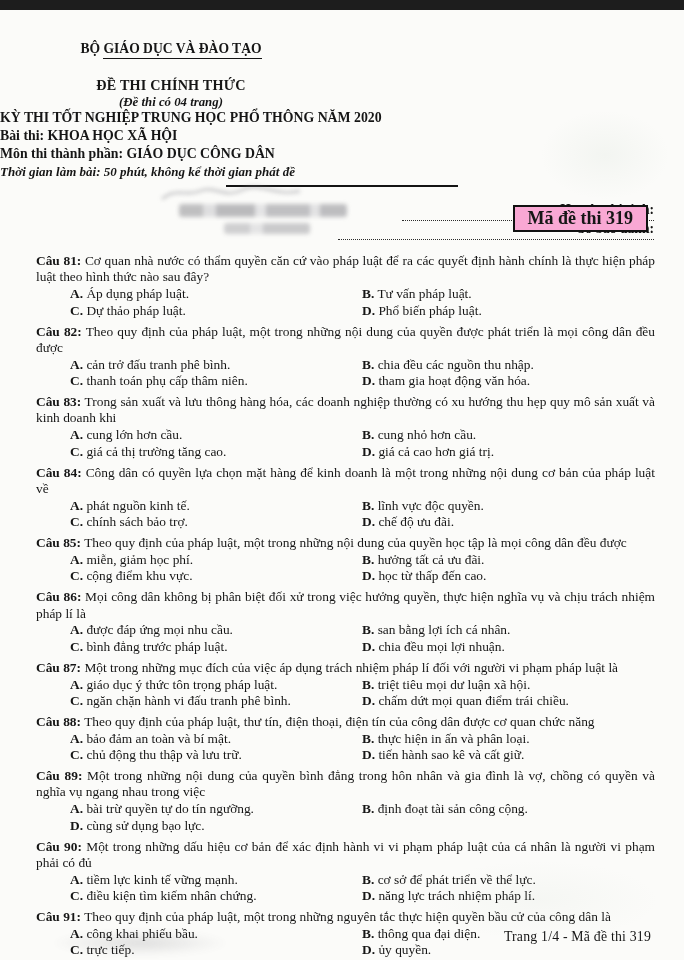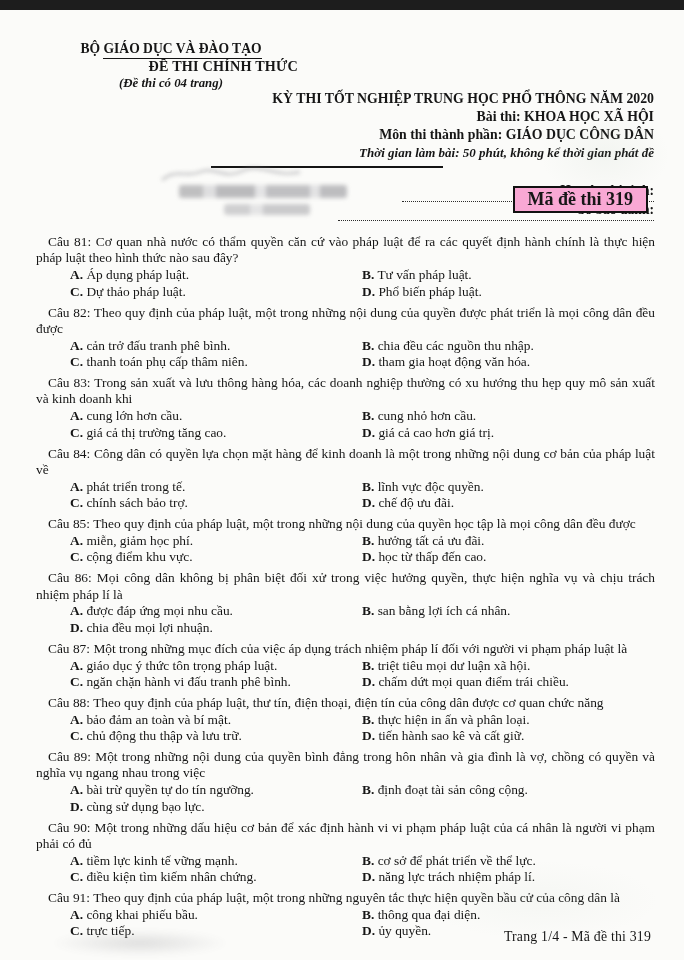--- a/index.html
+++ b/index.html
@@ -13,23 +13,23 @@
     overflow:hidden;
   }
   .topbar { height:10px; background:#1d1d1d; width:100%; }
   .scan-blob { position:absolute; pointer-events:none; }
 
   
   .header { display:flex; margin-top:31px;flex-direction:column; }
   .hdr-left { width:254px; margin-left:44px; text-align:center; }
   .hdr-left .l1 { font-weight:bold; font-size:13.6px; white-space:nowrap; }
   .hdr-left .l1 .rest { border-bottom:1.6px solid #141414; padding-bottom:1.5px; }
-  .hdr-left .l2 { font-weight:bold; font-size:14.2px; margin-top:1px; letter-spacing:.2px;text-align:right; }
+  .hdr-left .l2 { font-weight:bold; font-size:14.2px; margin-top:20px; letter-spacing:.2px; }
   .hdr-left .l3 { font-weight:bold; font-style:italic; font-size:12.8px; margin-top:1px; }
-  .hdr-right { flex:1; text-align:right; padding-right:30px; }
+  .hdr-right { flex:1; text-align:left; padding-right:0; }
   .hdr-right .r1 { font-weight:bold; font-size:13.8px; white-space:nowrap; }
   .hdr-right .r2,.hdr-right .r3 { font-weight:bold; font-size:13.8px; margin-top:2px; }
   .hdr-right .r4 { font-weight:bold; font-style:italic; font-size:13px; margin-top:2px; }
   .hdr-rule { width:232px; border-top:2px solid #141414; margin:5px auto 0; }
 
   
   .candidate { position:relative; margin:15px 30px 0 36px; height:42px; }
   .cand-row { display:flex; align-items:flex-end; height:19px;flex-direction:column; }
   .cand-label { font-weight:bold; font-size:13.6px; white-space:nowrap; }
   .dots { border-bottom:1.9px dotted #2c2c2c; height:13px; margin-left:4px; }
@@ -47,21 +47,21 @@
     opacity:.55; }
   .smudge-sbd { left:188px; top:21px; width:86px; height:11px;
     background:linear-gradient(90deg,#9a9aa0 0 30%,#cacace 30% 45%,#8f8f95 45% 100%);
     opacity:.45; }
   .smudge-hand { left:120px; top:-17px; width:150px; height:16px; opacity:.5; }
 
   
   .questions { margin:9px 29px 0 36px; }
   .q { margin-top:4.6px; }
   .q-text { font-size:13.4px; line-height:16.3px; text-align:justify; }
-  .q-num { font-weight:normal;margin-left:12px; }
+  .q-num { font-weight:bold; }
   .options {
     display:grid; grid-template-columns:292px auto;
     padding-left:34px; margin-top:.5px;
     font-size:13.4px; line-height:16.4px;
   }
   .opt-letter { font-weight:bold; }
 
   
   .footer {
     position:absolute; right:33px; bottom:15px;
@@ -151,21 +151,21 @@
       <span class="opt"><span class="opt-letter">D.</span> <span class="opt-text">giá cả cao hơn giá trị.</span></span>
     </div>
   </div>
 
   <div class="q">
     <p class="q-text">
       <span class="q-num">Câu 84:</span>
       <span class="q-body">Công dân có quyền lựa chọn mặt hàng để kinh doanh là một trong những nội dung cơ bản của pháp luật về</span>
     </p>
     <div class="options">
-      <span class="opt"><span class="opt-letter">A.</span> <span class="opt-text">phát triển trong tế.</span></span>
+      <span class="opt"><span class="opt-letter">A.</span> <span class="opt-text">phát nguồn kinh tế.</span></span>
       <span class="opt"><span class="opt-letter">B.</span> <span class="opt-text">lĩnh vực độc quyền.</span></span>
       <span class="opt"><span class="opt-letter">C.</span> <span class="opt-text">chính sách bảo trợ.</span></span>
       <span class="opt"><span class="opt-letter">D.</span> <span class="opt-text">chế độ ưu đãi.</span></span>
     </div>
   </div>
 
   <div class="q">
     <p class="q-text">
       <span class="q-num">Câu 85:</span>
       <span class="q-body">Theo quy định của pháp luật, một trong những nội dung của quyền học tập là mọi công dân đều được</span>
@@ -179,20 +179,21 @@
   </div>
 
   <div class="q">
     <p class="q-text">
       <span class="q-num">Câu 86:</span>
       <span class="q-body">Mọi công dân không bị phân biệt đối xử trong việc hưởng quyền, thực hiện nghĩa vụ và chịu trách nhiệm pháp lí là</span>
     </p>
     <div class="options">
       <span class="opt"><span class="opt-letter">A.</span> <span class="opt-text">được đáp ứng mọi nhu cầu.</span></span>
       <span class="opt"><span class="opt-letter">B.</span> <span class="opt-text">san bằng lợi ích cá nhân.</span></span>
+      <span class="opt"><span class="opt-letter">C.</span> <span class="opt-text">bình đẳng trước pháp luật.</span></span>
       <span class="opt"><span class="opt-letter">D.</span> <span class="opt-text">chia đều mọi lợi nhuận.</span></span>
     </div>
   </div>
 
   <div class="q">
     <p class="q-text">
       <span class="q-num">Câu 87:</span>
       <span class="q-body">Một trong những mục đích của việc áp dụng trách nhiệm pháp lí đối với người vi phạm pháp luật là</span>
     </p>
     <div class="options">

